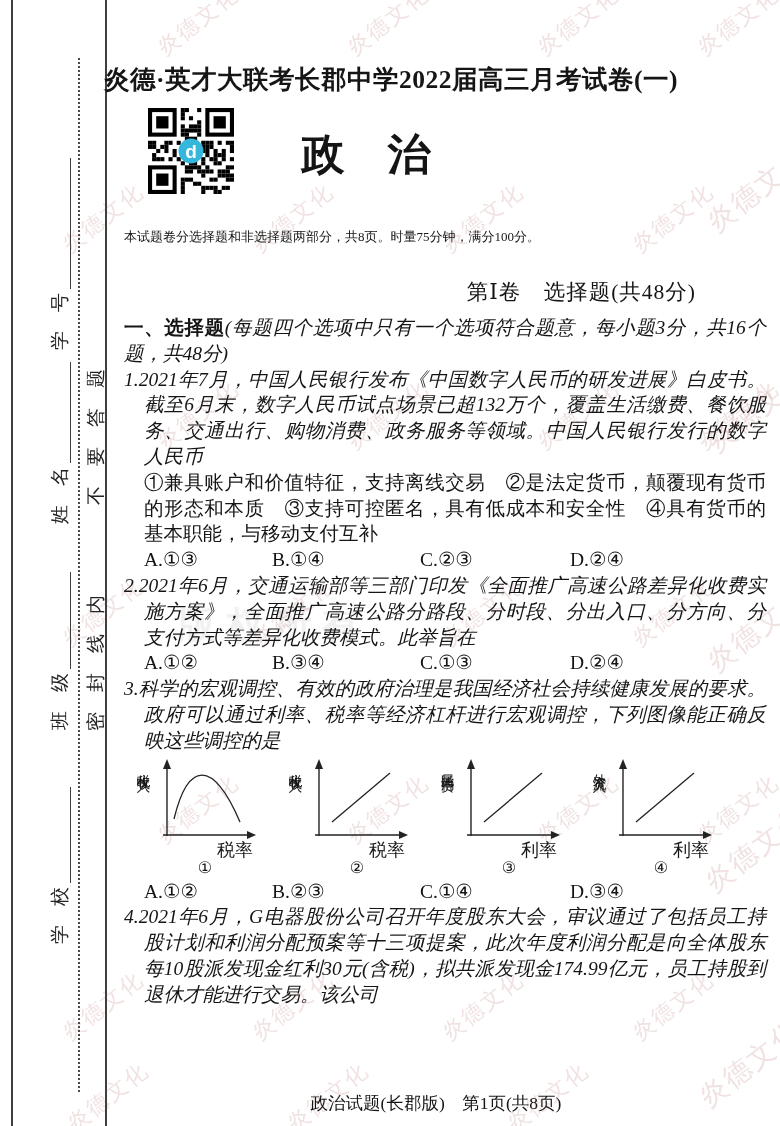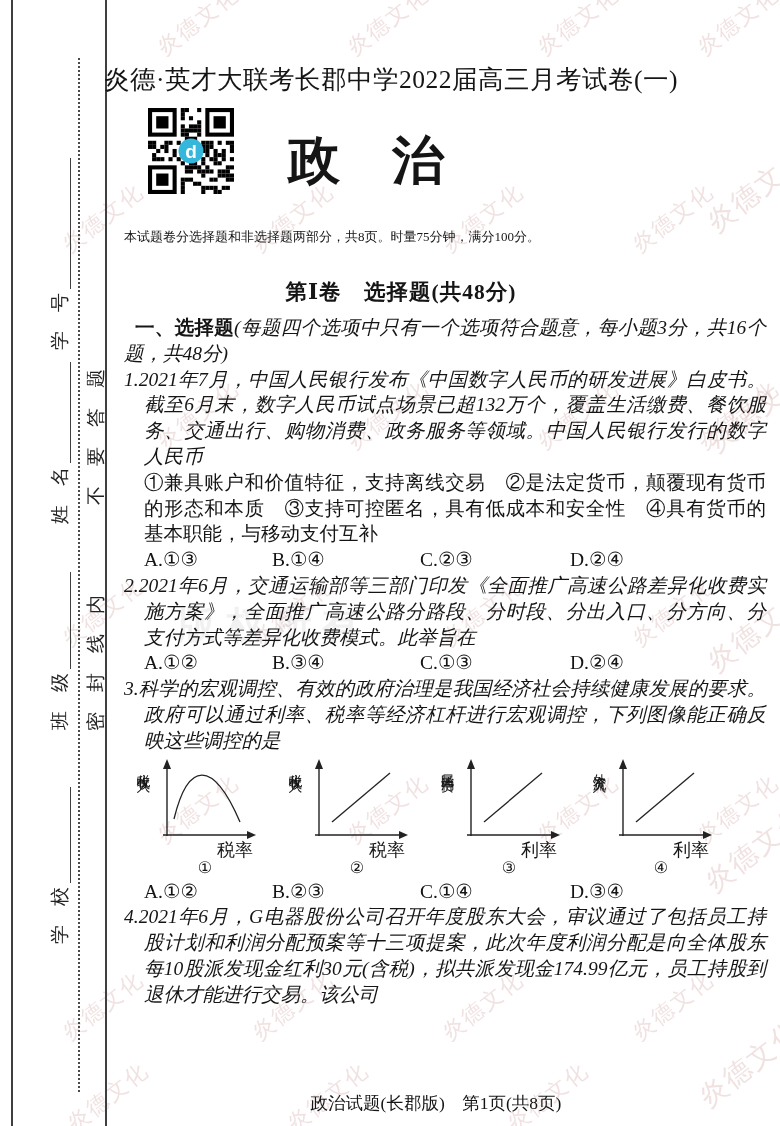--- a/index.html
+++ b/index.html
@@ -25,36 +25,36 @@
   #field-name {left:45px;top:524px;width:162px;}
   #field-class{left:45px;top:730px;width:158px;}
   #field-school{left:45px;top:944px;width:157px;}
   .seal-line{position:absolute;z-index:2;left:84px;top:737px;width:382px;height:23px;
       transform:rotate(-90deg);transform-origin:0 0;display:flex;align-items:center;
       justify-content:space-between;padding:0 6px;font-size:19px;color:#222;}
   .seal-line span{letter-spacing:20px;white-space:nowrap;}
   
   .content{position:absolute;inset:0;z-index:3;}
   .exam-title{position:absolute;left:96px;top:62px;width:590px;text-align:center;
-      font-size:25.5px;font-weight:normal;letter-spacing:0.5px;white-space:nowrap;}
+      font-size:25.5px;font-weight:bold;letter-spacing:0.5px;white-space:nowrap;}
   .qr{position:absolute;left:148px;top:108px;width:86px;height:86px;}
   .subject{position:absolute;left:106px;top:126px;width:520px;text-align:center;
-      font-size:52px;font-weight:bold;}
+      font-size:43px;font-weight:bold;}
   .score{position:absolute;left:508px;top:191px;font-size:20px;font-weight:bold;
       font-family:"Liberation Sans","DejaVu Sans",sans-serif;}
   .score-line{display:inline-block;width:86px;height:20px;border-bottom:1.6px solid #222;
       vertical-align:-3px;}
   .intro{position:absolute;left:124px;top:228px;width:642px;font-size:13px;
       text-align:justify;}
-  .sec-head{position:absolute;left:106px;top:277px;width:590px;text-align:center;
-      font-size:21.5px;font-weight:bold;letter-spacing:1px;}
+  .sec-head{position:absolute;left:106px;top:277px;width:590px;text-align:right;
+      font-size:21.5px;font-weight:normal;letter-spacing:1px;}
   
   .body-flow{position:absolute;left:124px;top:315px;width:642px;font-size:19.5px;
       line-height:25.8px;text-align:justify;}
-  .instr .lead{font-weight:bold;margin-left:11px;}
+  .instr .lead{font-weight:bold;}
   .instr .note{font-style:italic;}
   .q-stem{padding-left:20px;text-indent:-20px;font-style:italic;}
   .q-sub{padding-left:20px;}
   .opts{padding-left:20px;display:flex;text-align:left;}
   .opts .o1{width:128px;}.opts .o2{width:148px;}.opts .o3{width:150px;}
   
   .charts{display:flex;padding-left:12px;margin:5px 0 2px 0;height:118px;text-align:left;}
   .cell{display:flex;width:152px;}
   .ylab{writing-mode:vertical-rl;text-orientation:upright;font-size:13.5px;
       line-height:15px;letter-spacing:1.5px;padding-top:4px;height:78px;}

